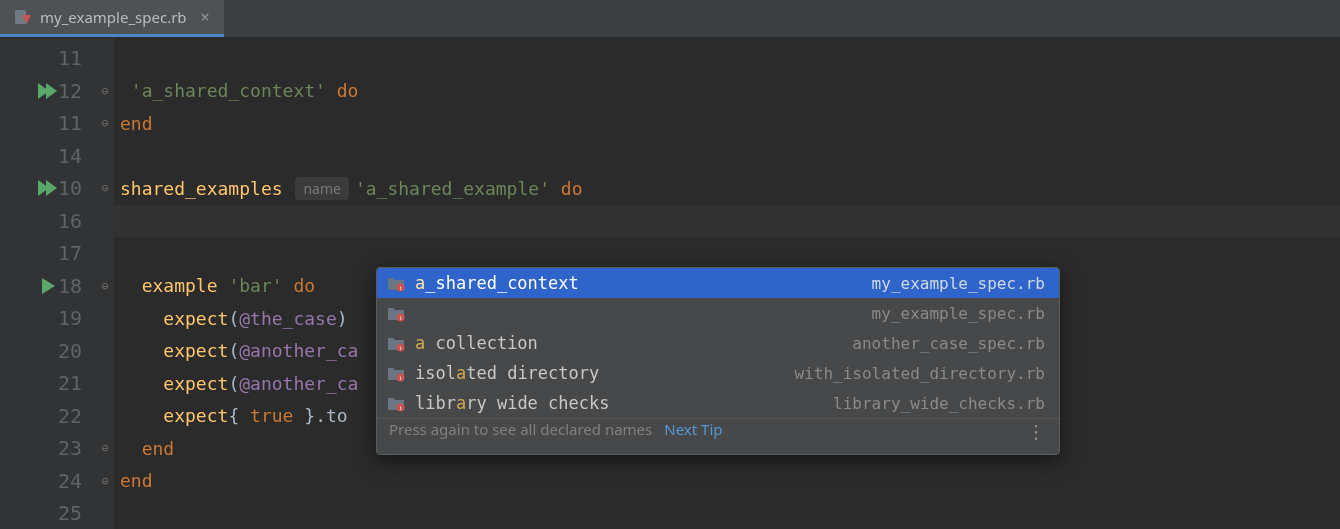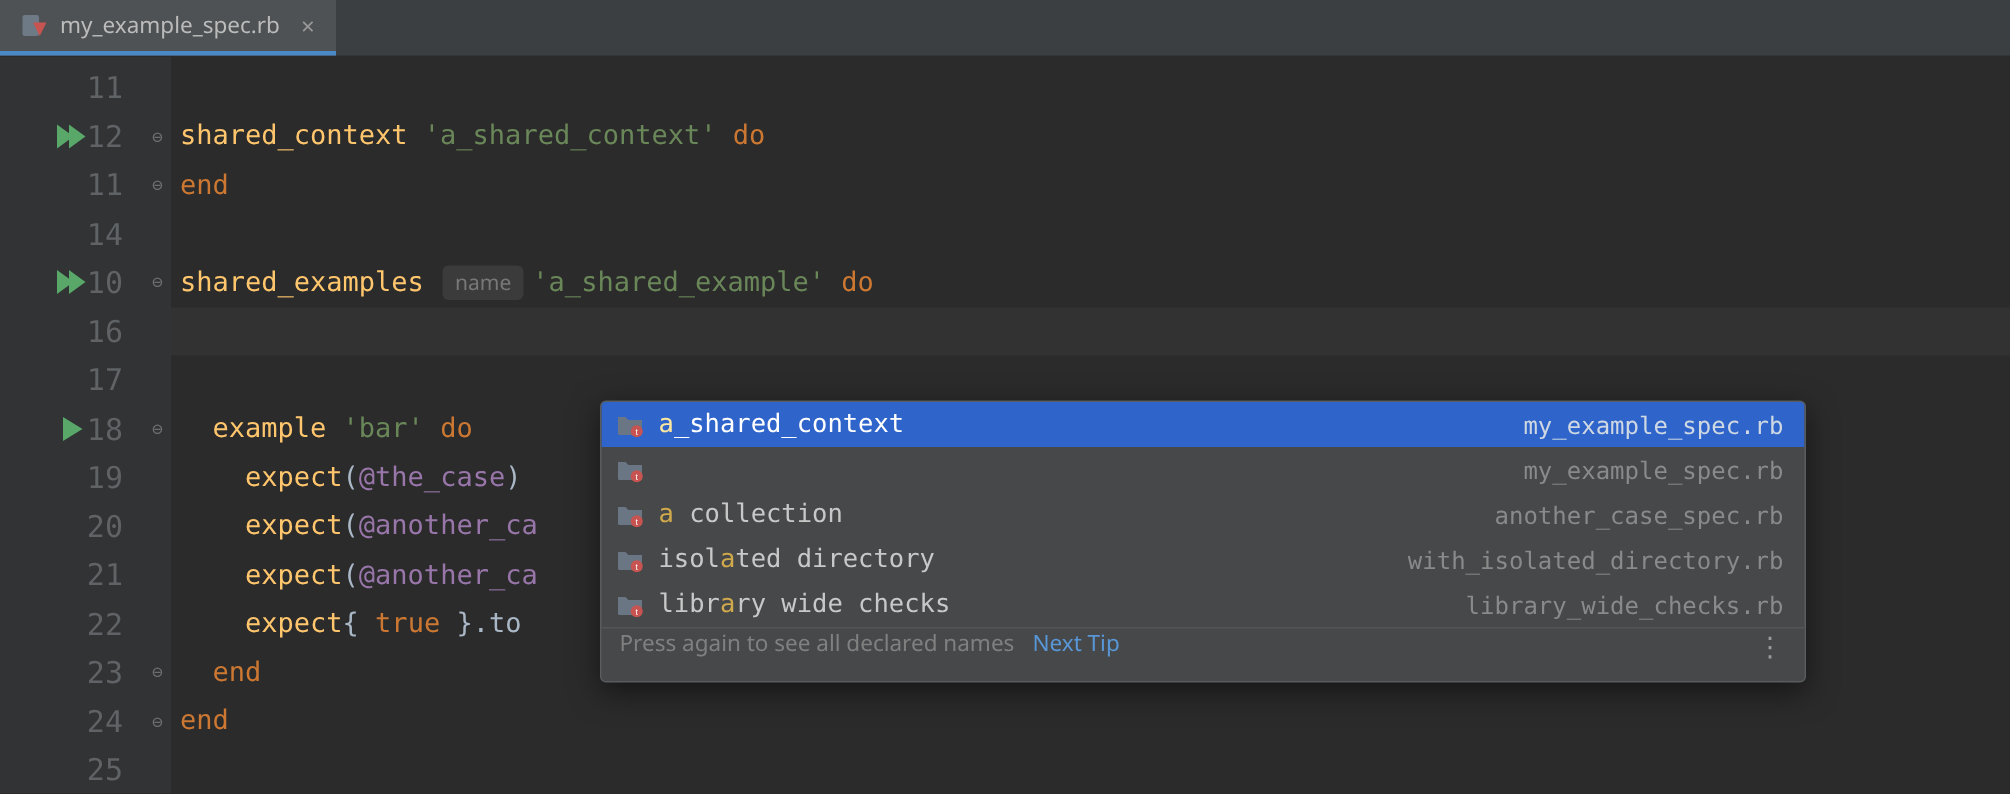--- a/index.html
+++ b/index.html
@@ -135,22 +135,22 @@
     left: 0; right: 0;
     height: 32.5px;
     background: #323232;
     z-index: 0;
   }
 
   
   .popup {
     position: absolute;
     top: 229px;
-    left: 400px;
-    width: 804px;
+    left: 376px;
+    width: 684px;
     background: #46484a;
     border: 1px solid #5a5d5f;
     border-radius: 4px;
     box-shadow: 0 6px 20px rgba(0,0,0,0.5);
     z-index: 50;
     font-size: 17px;
     overflow: hidden;
   }
   .popup-row {
     display: flex;
@@ -264,21 +264,21 @@
       <div class="fold" style="top: 78px;">⊖</div>
       <div class="fold" style="top: 143px;">⊖</div>
       <div class="fold" style="top: 240.5px;">⊖</div>
       <div class="fold" style="top: 403px;">⊖</div>
       <div class="fold" style="top: 435.5px;">⊖</div>
     </div>
   <div class="code" id="code">
     <div class="hl-line" id="hl" style="top: 166.5px;"></div>
 
     <div class="line"></div>
-    <div class="line"><span class="fn">shared_context</span><span class="norm"> </span><span class="str">'a_shared_context'</span><span class="norm"> </span><span class="kw">do</span></div>
+    <div class="line"><span class="norm"> </span><span class="str">'a_shared_context'</span><span class="norm"> </span><span class="kw">do</span></div>
     <div class="line"><span class="kw">end</span></div>
     <div class="line"></div>
     <div class="line"><span class="fn">shared_examples</span><span class="norm"> </span><span class="param-hint">name</span><span class="str">'a_shared_example'</span><span class="norm"> </span><span class="kw">do</span></div>
     <div class="line"><span class="norm">  </span><span class="fn">include_context</span><span class="norm"> </span><span class="param-hint">name</span><span class="str">'a'</span></div>
     <div class="line"></div>
     <div class="line"><span class="norm">  </span><span class="fn">example</span><span class="norm"> </span><span class="str">'bar'</span><span class="norm"> </span><span class="kw">do</span></div>
     <div class="line"><span class="norm">    </span><span class="fn">expect</span><span class="norm">(</span><span class="ivar">@the_case</span><span class="norm">)</span></div>
     <div class="line"><span class="norm">    </span><span class="fn">expect</span><span class="norm">(</span><span class="ivar">@another_ca</span></div>
     <div class="line"><span class="norm">    </span><span class="fn">expect</span><span class="norm">(</span><span class="ivar">@another_ca</span></div>
     <div class="line"><span class="norm">    </span><span class="fn">expect</span><span class="norm">{ </span><span class="true_">true</span><span class="norm"> }</span><span class="norm">.to </span></div>

